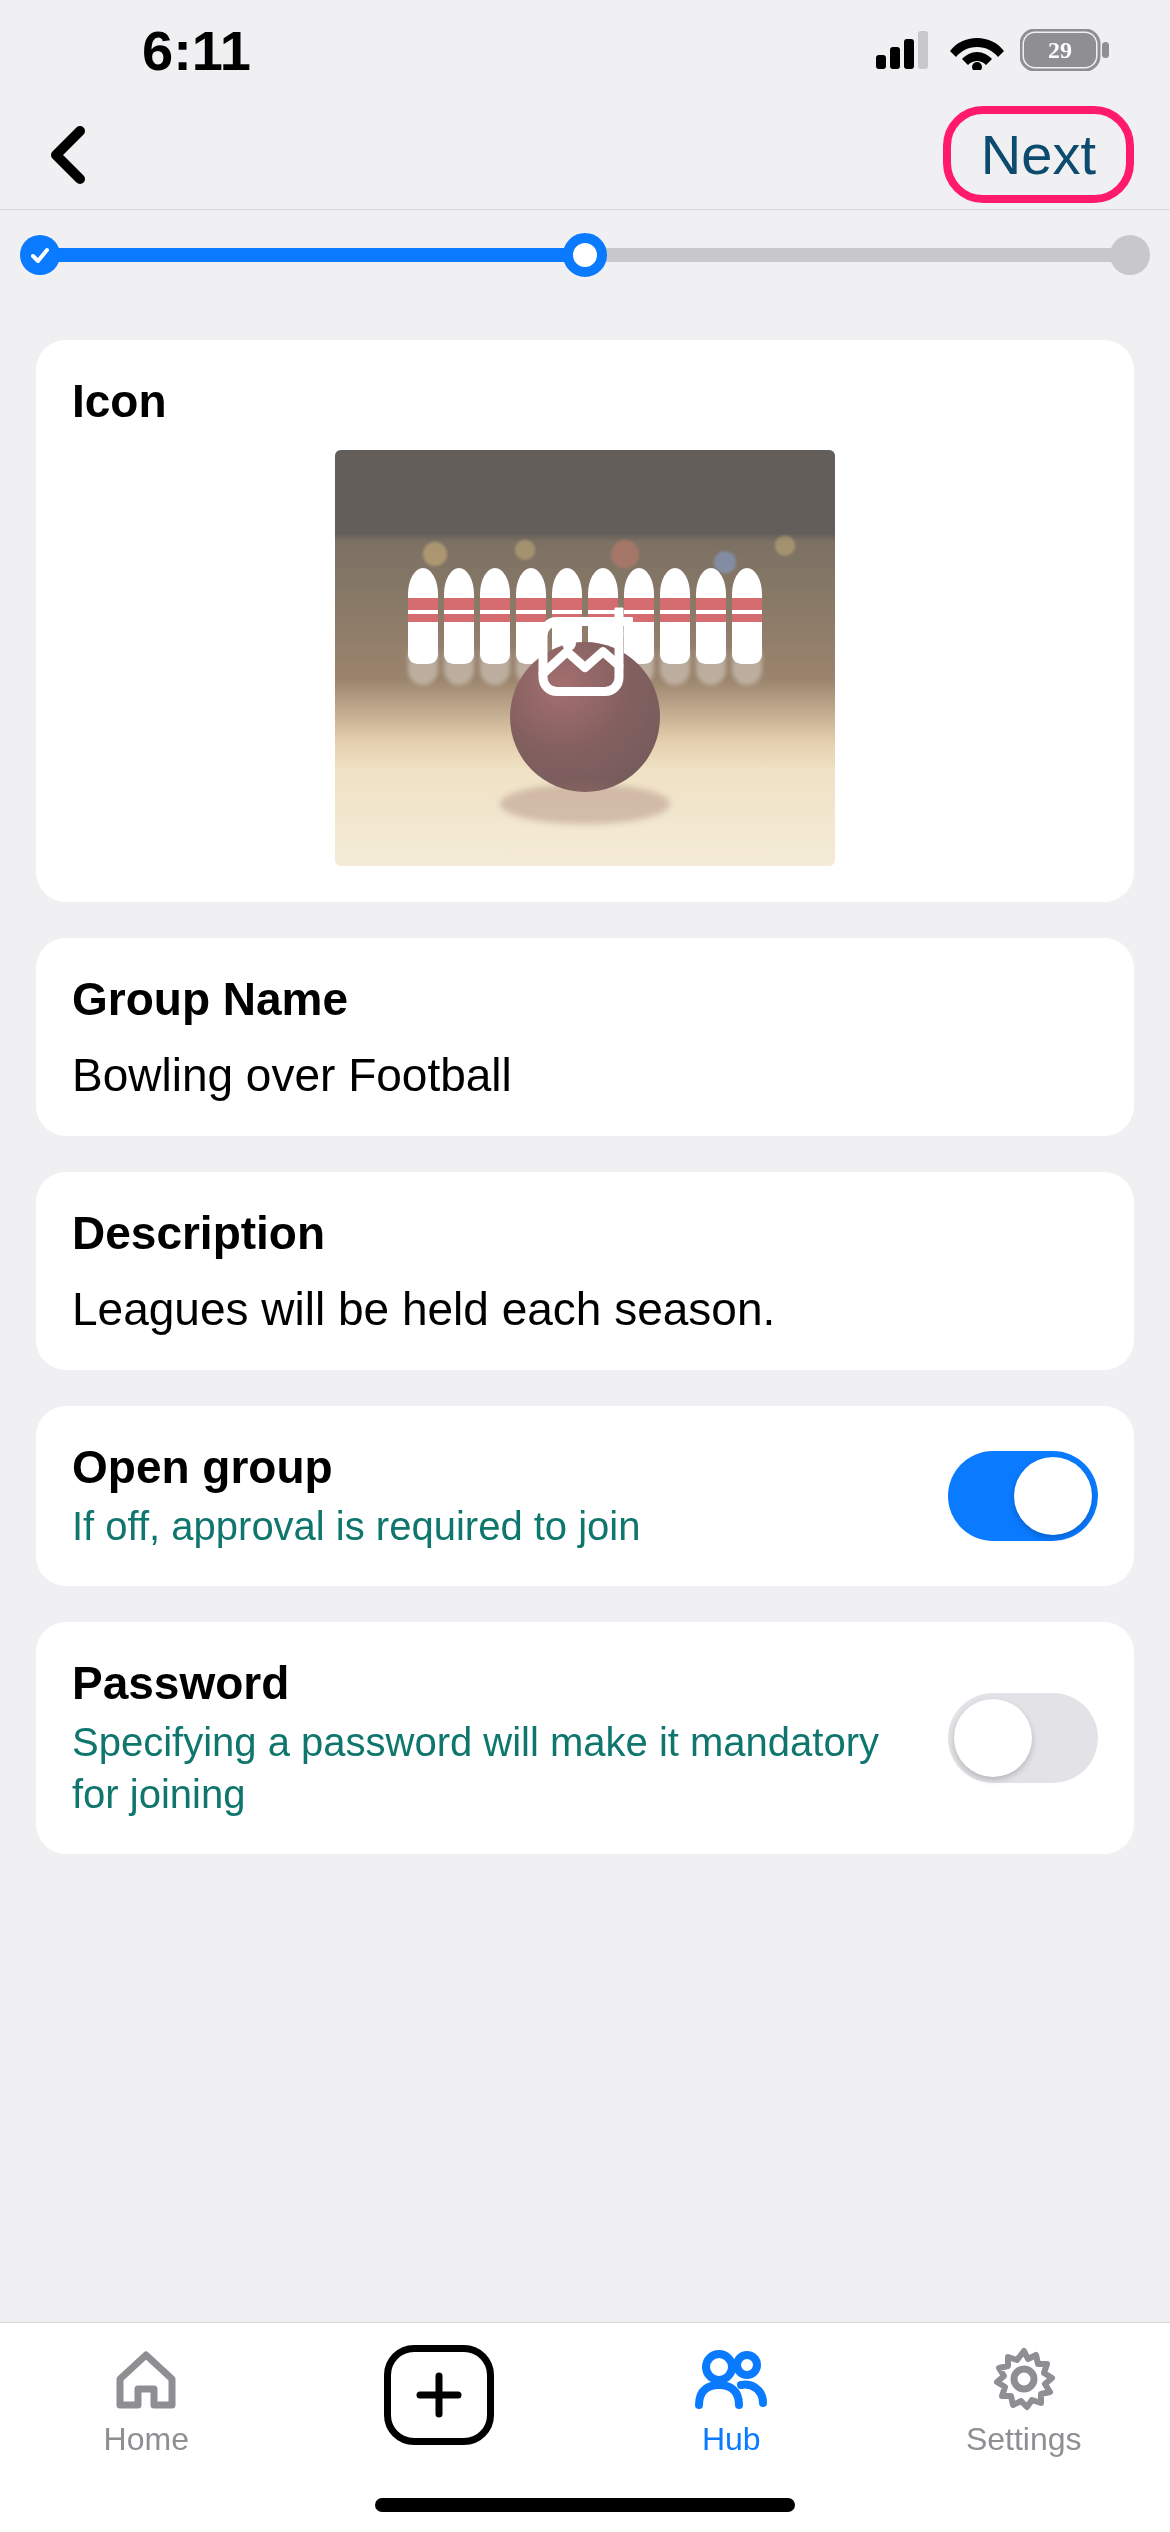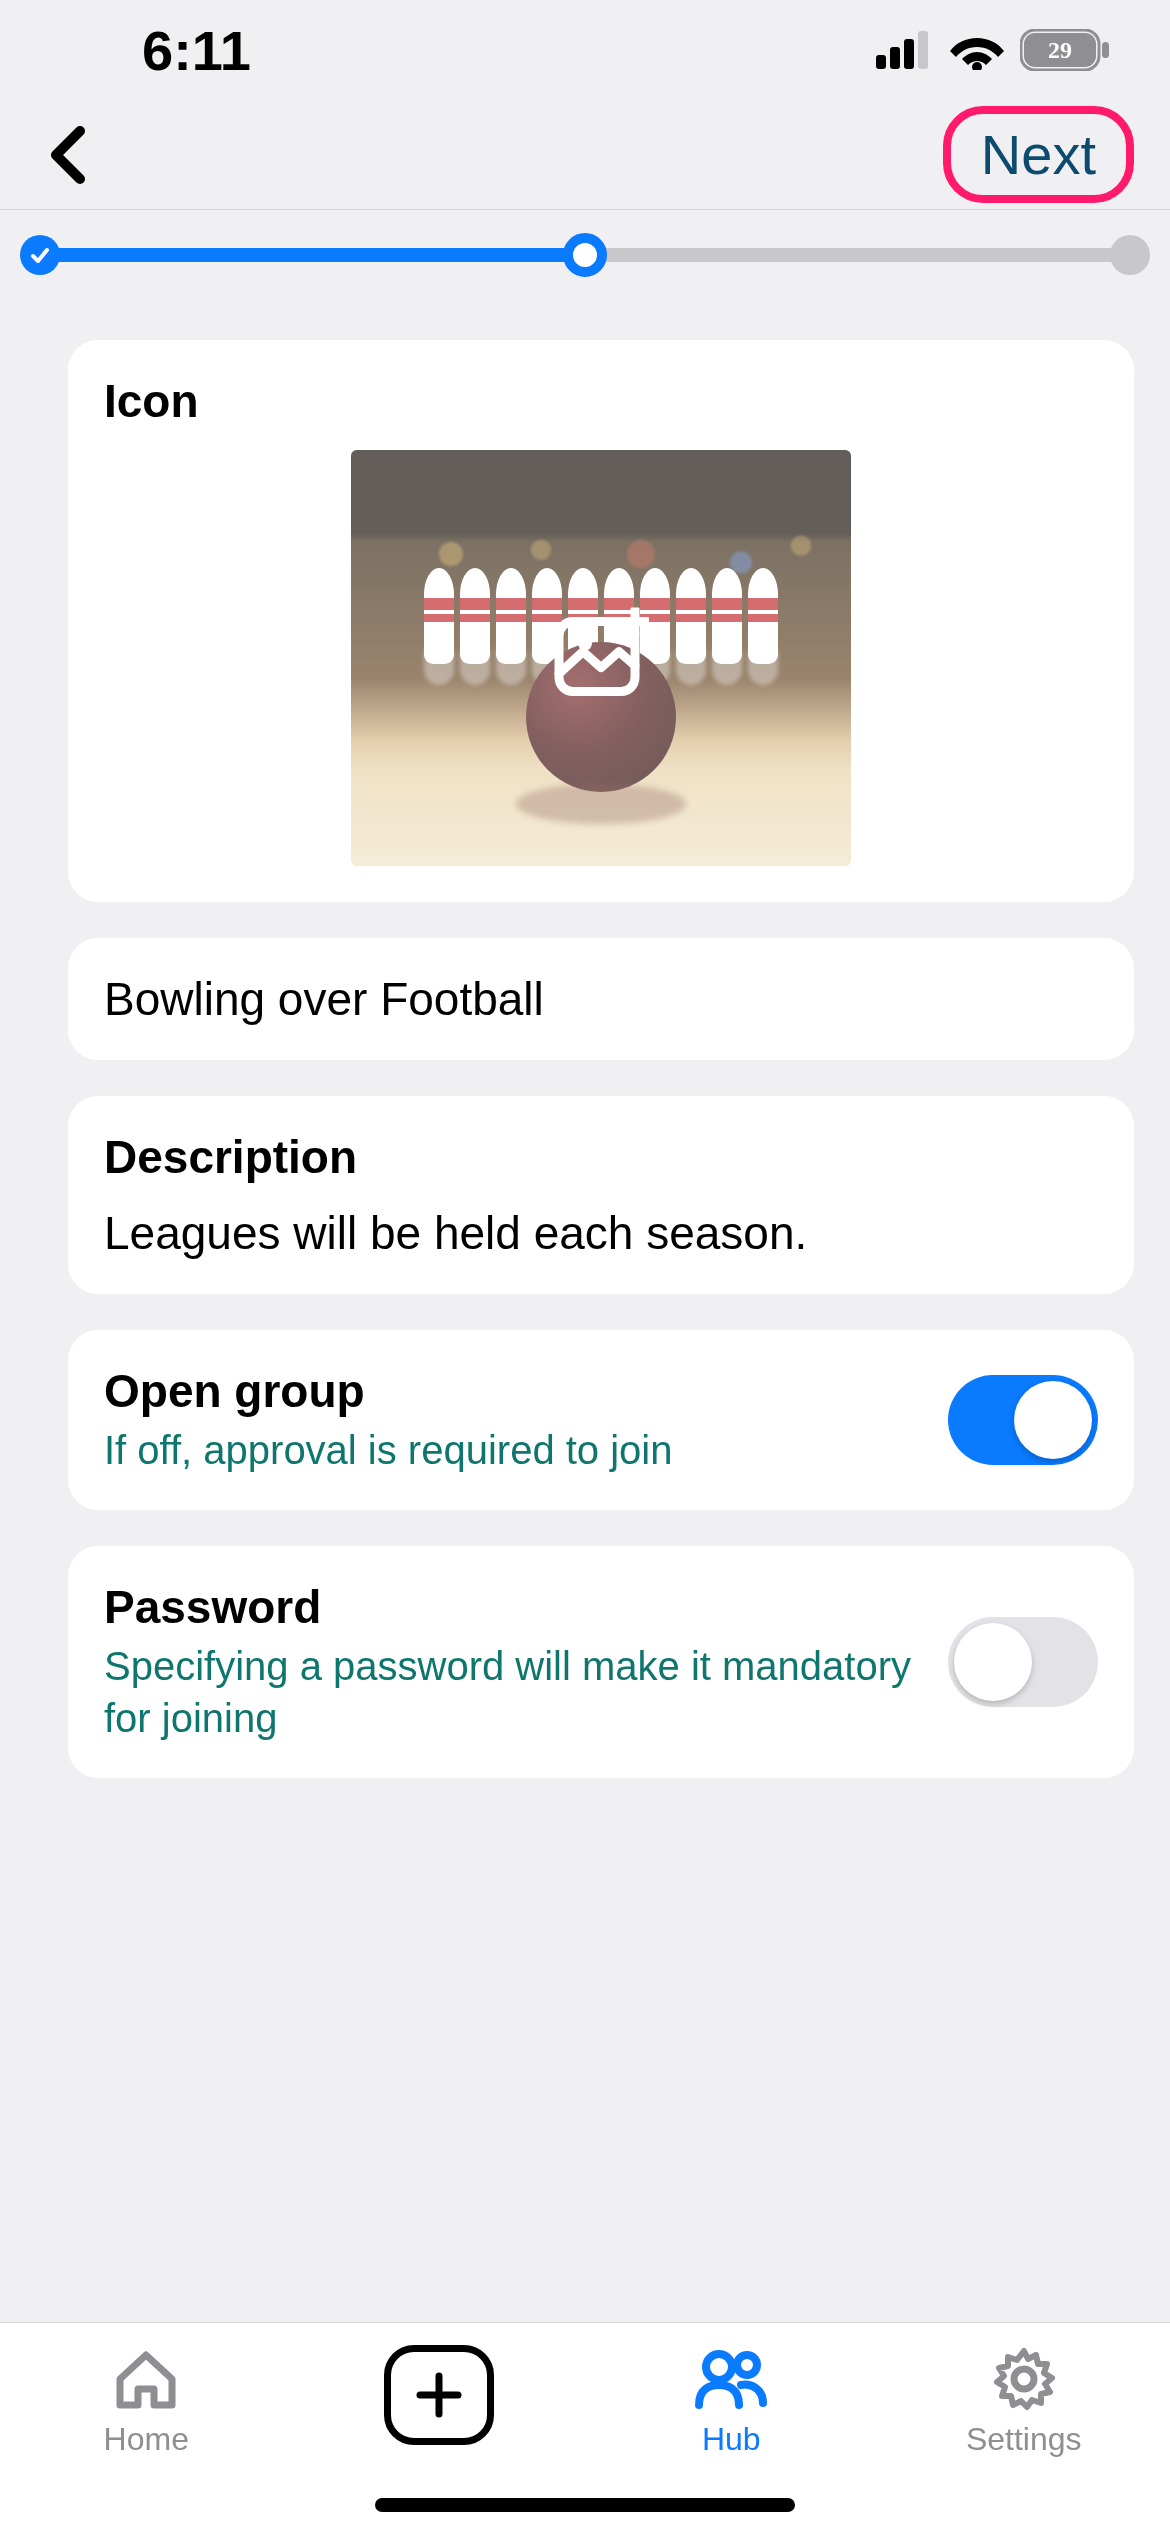--- a/index.html
+++ b/index.html
@@ -101,21 +101,20 @@
     background: #c7c7cc;
   }
 
   
   .content { padding: 40px 36px 0 36px; }
   .card {
     background: #fff;
     border-radius: 30px;
     padding: 34px 36px;
     margin-bottom: 36px;
-    margin-left: 32px;
   }
   .card-label {
     font-size: 46px;
     font-weight: 600;
     margin-bottom: 22px;
   }
   .card-value {
     font-size: 46px;
     font-weight: 400;
     color: #000;
@@ -379,20 +378,21 @@
         <rect x="6" y="14" width="76" height="70" rx="14" fill="none" stroke="#fff" stroke-width="9"></rect>
         <path d="M6 66 L30 44 L48 60 L66 44 L82 58" fill="none" stroke="#fff" stroke-width="9" stroke-linecap="round" stroke-linejoin="round"></path>
         <circle cx="32" cy="36" r="7" fill="#fff"></circle>
         <line x1="82" y1="2" x2="82" y2="26" stroke="#fff" stroke-width="9" stroke-linecap="round"></line>
         <line x1="70" y1="14" x2="94" y2="14" stroke="#fff" stroke-width="9" stroke-linecap="round"></line>
       </svg>
     </div>
   </div>
 
   <div class="card">
+    <div class="card-label">Group Name</div>
     <div class="card-value">Bowling over Football</div>
   </div>
 
   <div class="card">
     <div class="card-label">Description</div>
     <div class="card-value">Leagues will be held each season.</div>
   </div>
 
   <div class="card toggle-card">
     <div class="toggle-left">

